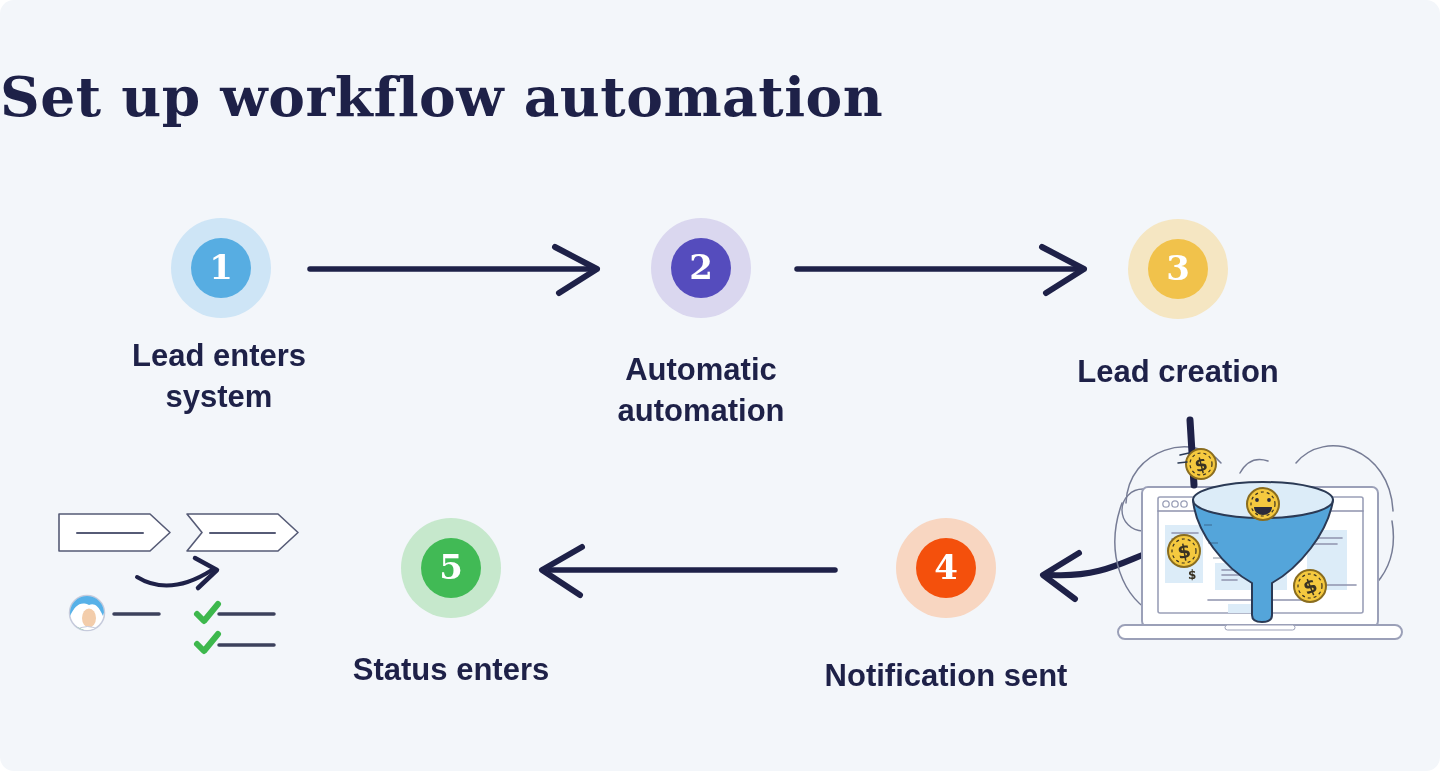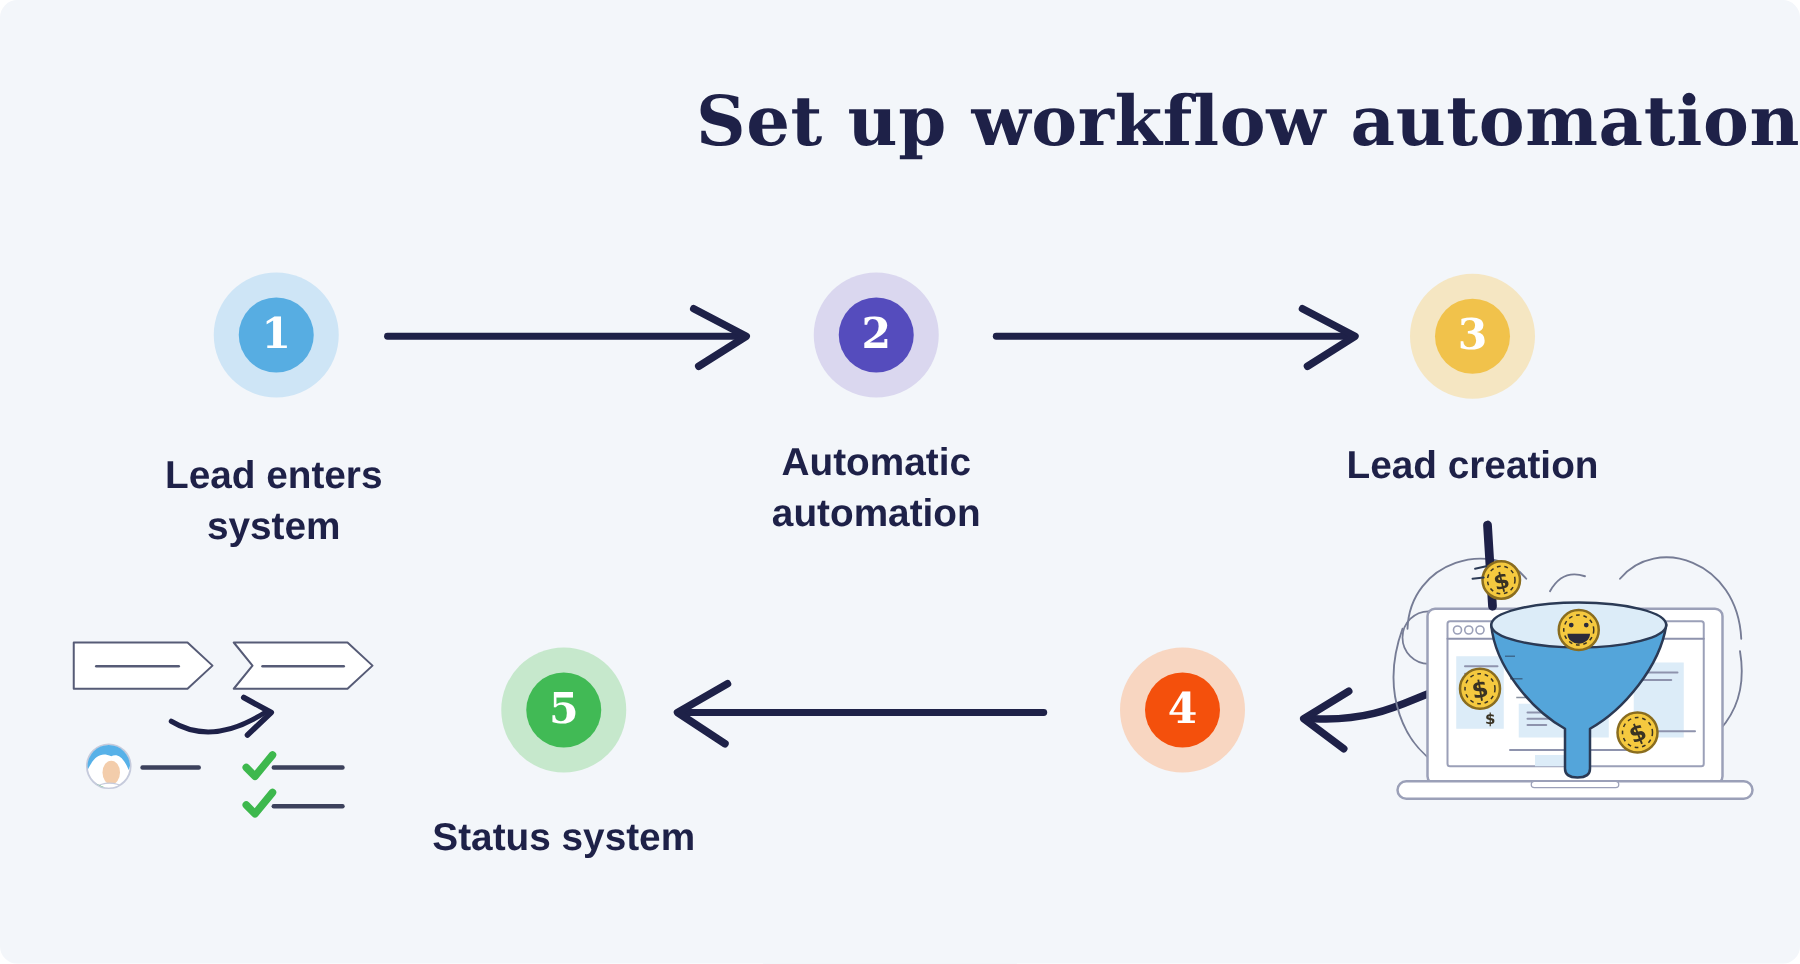--- a/index.html
+++ b/index.html
@@ -3,21 +3,21 @@
 <meta charset="utf-8">
 <style>
   html,body{margin:0;padding:0;background:#ffffff;}
   .canvas{
     position:relative;width:1440px;height:771px;overflow:hidden;
     background:var(--canvas-bg,#f3f6fa);border-radius:14px;
     font-family:"Liberation Sans",sans-serif;
   }
   .title{
     position:absolute;left:0;top:64px;width:1440px;margin:0;
-    text-align:right;font-family:"DejaVu Serif",serif;font-weight:700;
+    text-align:left;font-family:"DejaVu Serif",serif;font-weight:700;
     font-size:55px;letter-spacing:.5px;color:var(--ink,#1e2148);
   }
   .step{position:absolute;}
   .halo{
     width:100px;height:100px;border-radius:50%;
     background:var(--h,#ddd);display:flex;align-items:center;justify-content:center;
   }
   .badge{
     width:60px;height:60px;border-radius:50%;
     background:var(--c,#888);display:flex;align-items:center;justify-content:center;
@@ -78,26 +78,27 @@
     </div>
   </div>
   <div class="step" style="left: 401px; top: 518px; --c: #41ba55; --h: #c6e8cc;">
     <div class="halo">
       <div class="badge">
         <span class="num">5</span>
       </div>
     </div>
   </div>
 
-  <div class="step-label" style="left:69px;top:360px">Lead enters
+  <div class="step-label" style="left:69px;top:336px">Lead enters
 system</div>
   <div class="step-label" style="left:551px;top:350px">Automatic
 automation</div>
   <div class="step-label" style="left:1028px;top:352px">Lead creation</div>
-  <div class="step-label" style="left:301px;top:650px">Status system</div>
+  <div class="step-label" style="left:796px;top:656px">Notification sent</div>
+  <div class="step-label" style="left:301px;top:650px">Status enters</div>
 
   <svg class="abs" style="left:300px;top:238px" width="310" height="62">
     <path class="ink-stroke" stroke-width="5.5" d="M10,31 H289"></path>
     <polyline class="ink-stroke" stroke-width="6" points="255,9 297,31 259,55"></polyline>
   </svg>
 
   <svg class="abs" style="left:787px;top:238px" width="310" height="62">
     <path class="ink-stroke" stroke-width="5.5" d="M10,31 H289"></path>
     <polyline class="ink-stroke" stroke-width="6" points="255,9 297,31 259,55"></polyline>
   </svg>

